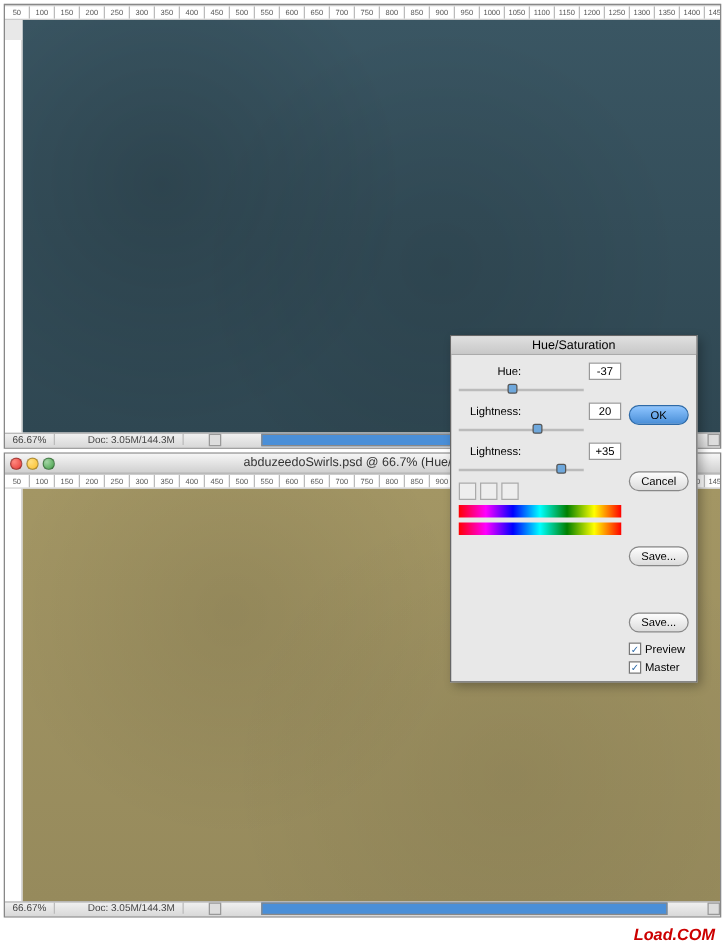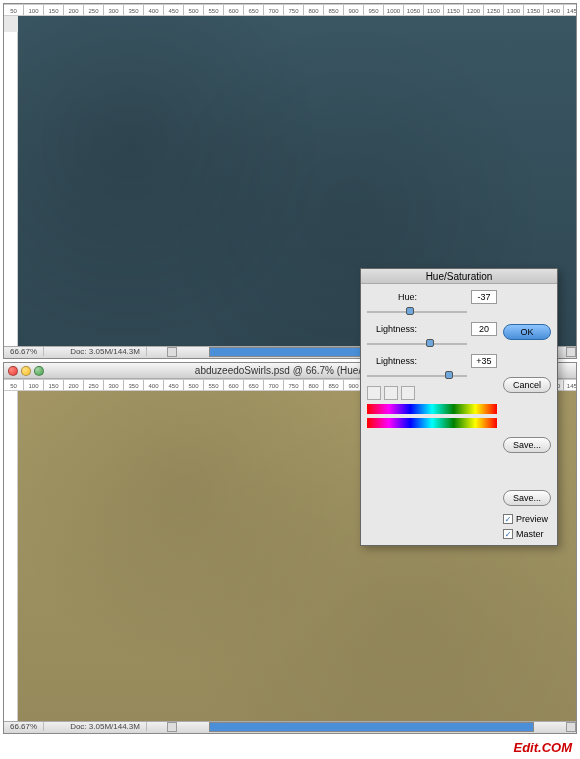--- a/index.html
+++ b/index.html
@@ -208,13 +208,13 @@
         <span>Preview</span>
       </div>
       <div class="chk-row">
         <div class="chk">✓</div>
         <span>Master</span>
       </div>
     </div>
   </div>
 </div>
 
-<div class="watermark">Edit.COM</div>
+<div class="watermark">Load.COM</div>
 
 </body></html>

